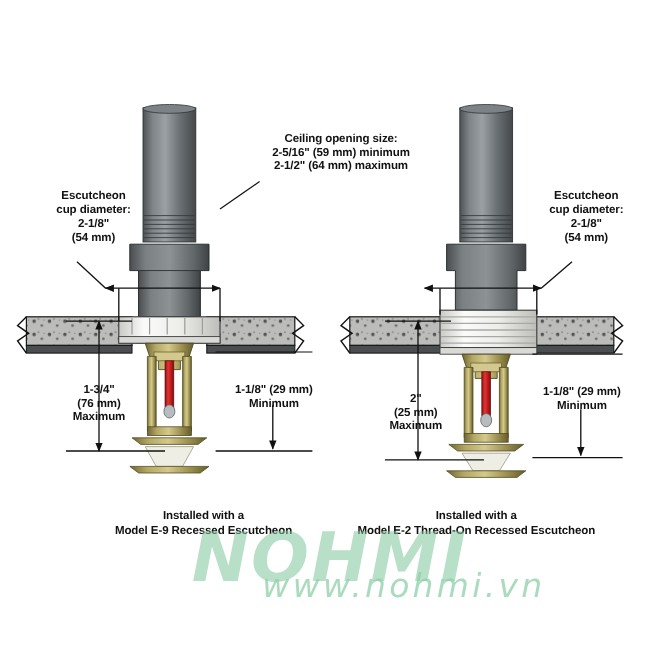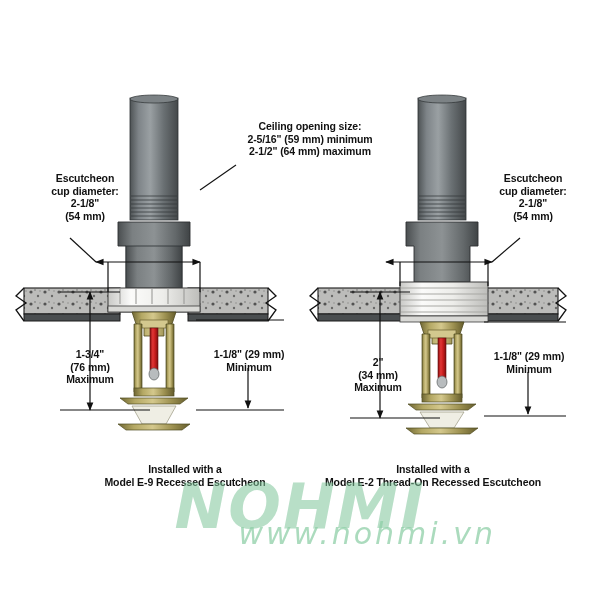--- a/index.html
+++ b/index.html
@@ -245,21 +245,21 @@
     <div>Maximum</div>
   </div>
 
   <div class="lbl" style="left:198px;top:348px;width:102px;">
     <div>1-1/8" (29 mm)</div>
     <div>Minimum</div>
   </div>
 
   <div class="lbl" style="left:334px;top:356px;width:88px;">
     <div>2"</div>
-    <div>(34 mm)</div>
+    <div>(25 mm)</div>
     <div>Maximum</div>
   </div>
 
   <div class="lbl" style="left:478px;top:350px;width:102px;">
     <div>1-1/8" (29 mm)</div>
     <div>Minimum</div>
   </div>
 
   <div class="lbl" style="left:70px;top:463px;width:230px;">
     <div>Installed with a</div>

